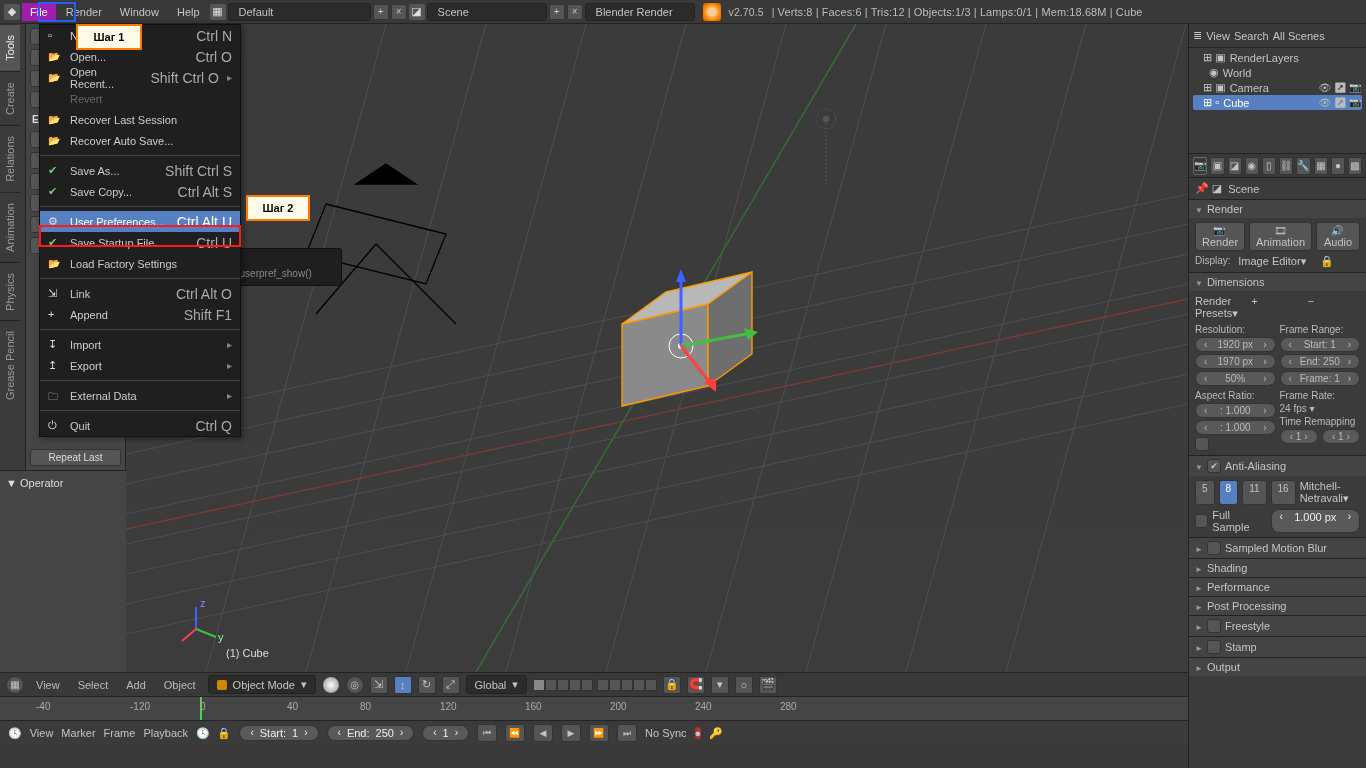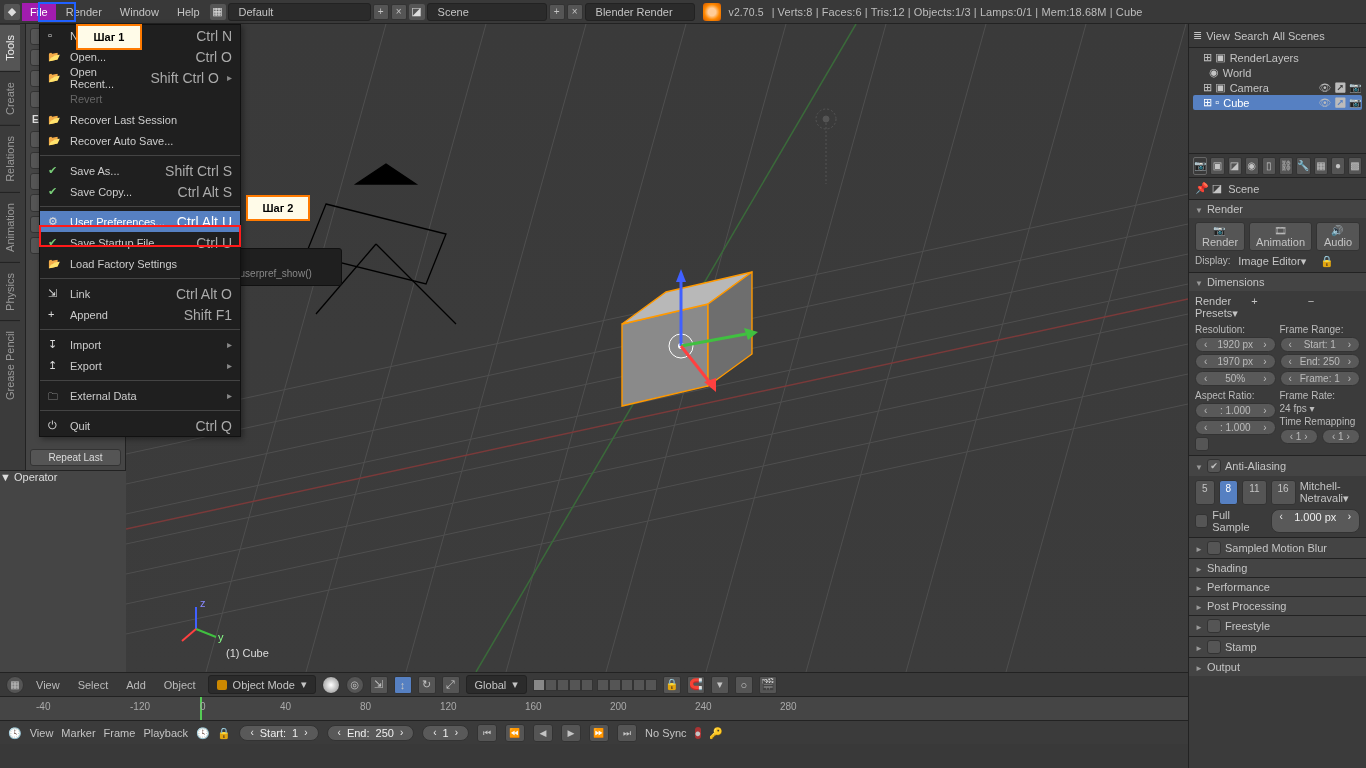--- a/index.html
+++ b/index.html
@@ -14,21 +14,21 @@
 .topbar .btn-x { width:16px; height:16px; background:#555; border:1px solid #333; border-radius:2px; display:flex; align-items:center; justify-content:center; font-size:10px; }
 .topbar .stats { color:#bdbdbd; padding-left:6px; font-size:10.5px; letter-spacing:.1px; white-space:nowrap; }
 
 
 .ltabs { position:absolute; left:0; top:24px; bottom:40px; width:26px; background:#3b3b3b; border-right:1px solid #222; }
 .ltabs .vt { writing-mode:vertical-rl; transform:rotate(180deg); text-align:center; padding:10px 4px; color:#999; border-bottom:1px solid #222; cursor:pointer; }
 .ltabs .vt.act { background:#555; color:#eee; }
 .lpanel { position:absolute; left:26px; top:24px; width:100px; bottom:298px; background:#454545; border-right:1px solid #222; padding:4px; display:flex; flex-direction:column; gap:4px; overflow:hidden; }
 .lpanel .btn { background:#555; border:1px solid #333; border-radius:3px; padding:2px 6px; text-align:center; font-size:10px; color:#ddd; }
 .lpanel .head { font-weight:bold; color:#ddd; font-size:10px; padding:2px 2px; }
-.oppanel { position:absolute; left:0; top:470px; width:126px; bottom:40px; background:#454545; border-top:1px solid #222; }
+.oppanel { position:absolute; left:0; top:470px; width:126px; bottom:40px; background:#454545; border-top:1px solid #222; padding:6px; }
 
 
 .fmenu { position:absolute; left:39px; top:24px; width:202px; background:#1f1f1f; border:1px solid #111; box-shadow:2px 2px 6px rgba(0,0,0,.4); z-index:50; }
 .fmenu .row { display:flex; align-items:center; height:21px; padding:0 8px; gap:8px; color:#ccc; cursor:pointer; }
 .fmenu .row.dis { color:#666; }
 .fmenu .row.sel { background:#5680c2; color:#fff; }
 .fmenu .sep { height:1px; background:#444; margin:4px 0; }
 .fmenu .lbl { flex:1; }
 .fmenu .sc { color:#aaa; font-size:14px; }
 .fmenu .row.sel .sc{color:#fff;}
@@ -356,21 +356,21 @@
   <span class="sq">○</span>
   <span class="sq">🎬</span>
 </div>
 
 <div class="timeline">
   <div class="ruler">
     <div class="cursor" style="left:200px"></div>
     <span class="tick" style="left:36px">-40</span>
     <span class="tick" style="left:130px">-120</span>
     <span class="tick" style="left:200px">0</span>
-    <span class="tick" style="left:280px">40</span>
+    <span class="tick" style="left:287px">40</span>
     <span class="tick" style="left:360px">80</span>
     <span class="tick" style="left:440px">120</span>
     <span class="tick" style="left:525px">160</span>
     <span class="tick" style="left:610px">200</span>
     <span class="tick" style="left:695px">240</span>
     <span class="tick" style="left:780px">280</span>
   </div>
   <div class="hdr">
     <span class="round">🕓</span>
     <span class="itm">View</span>

